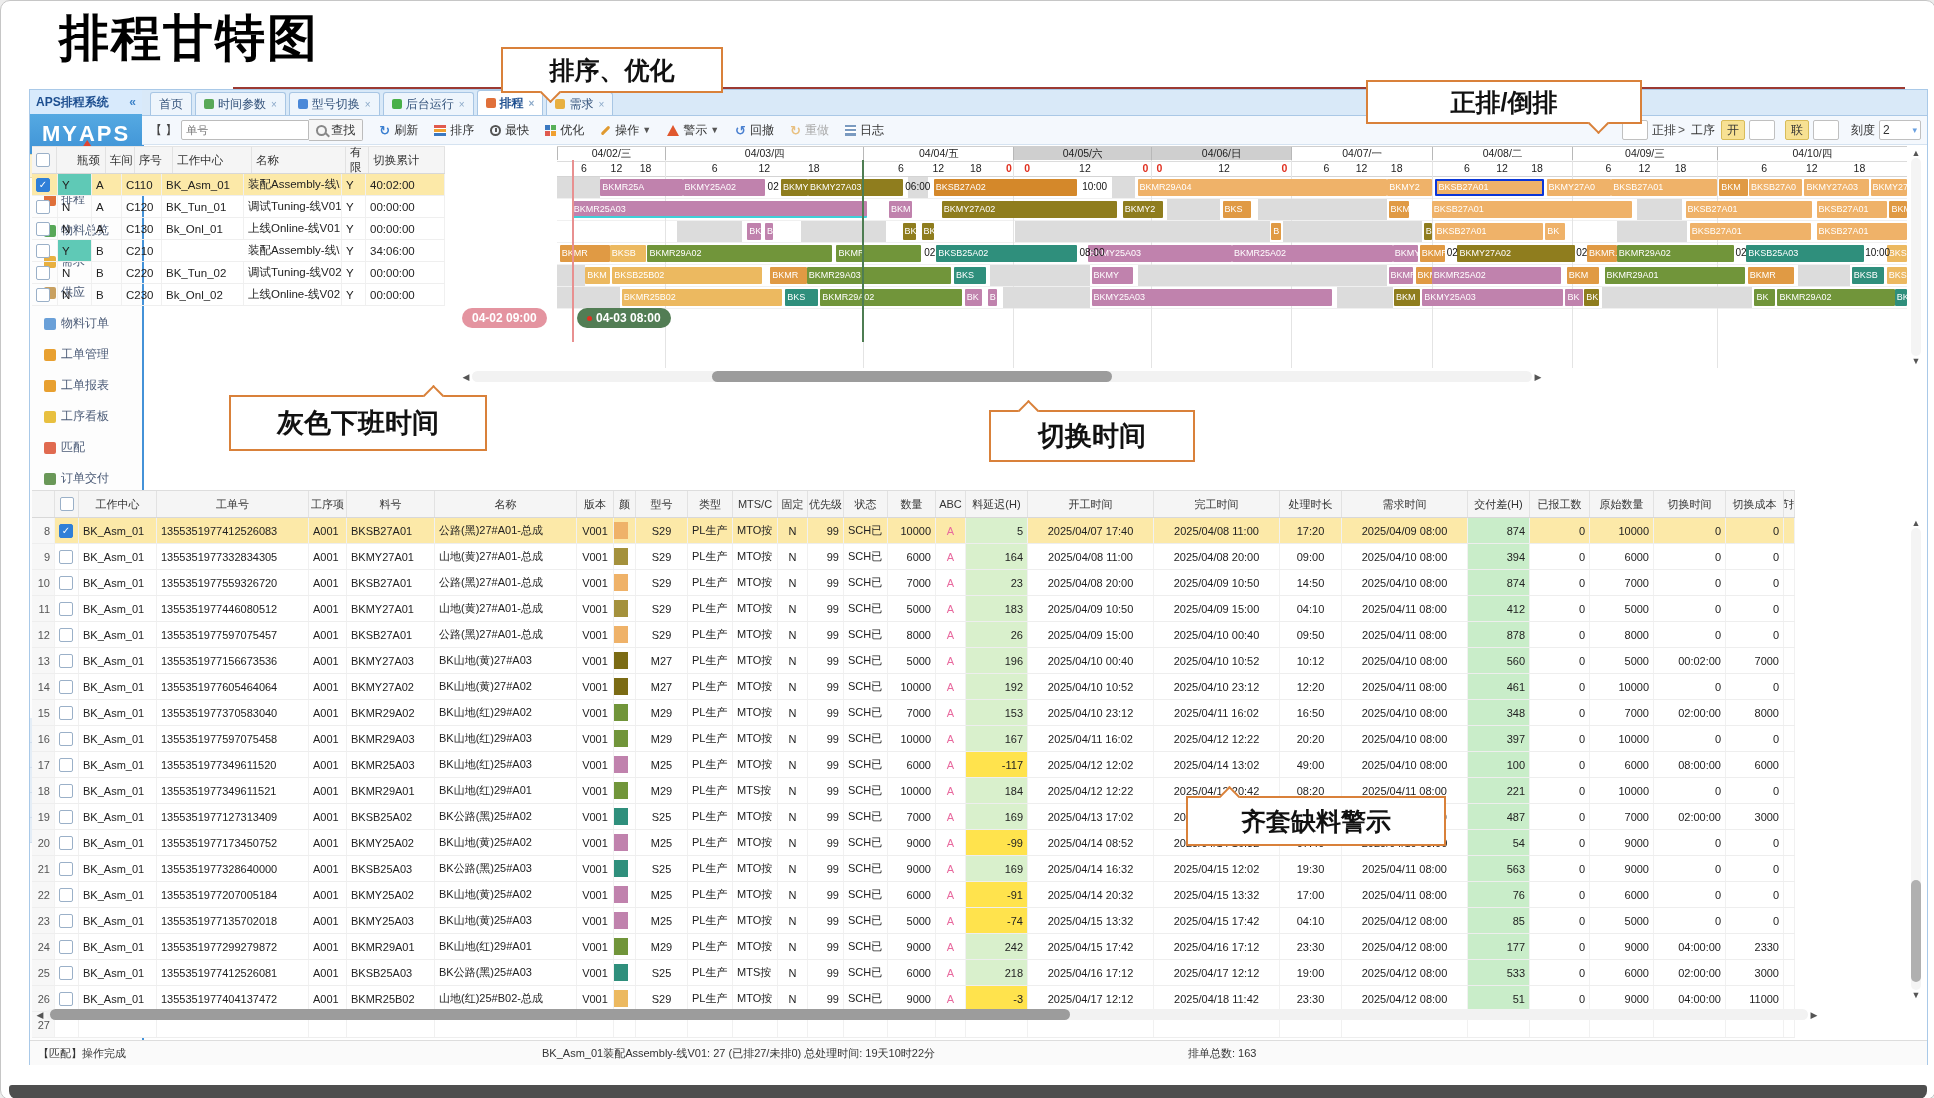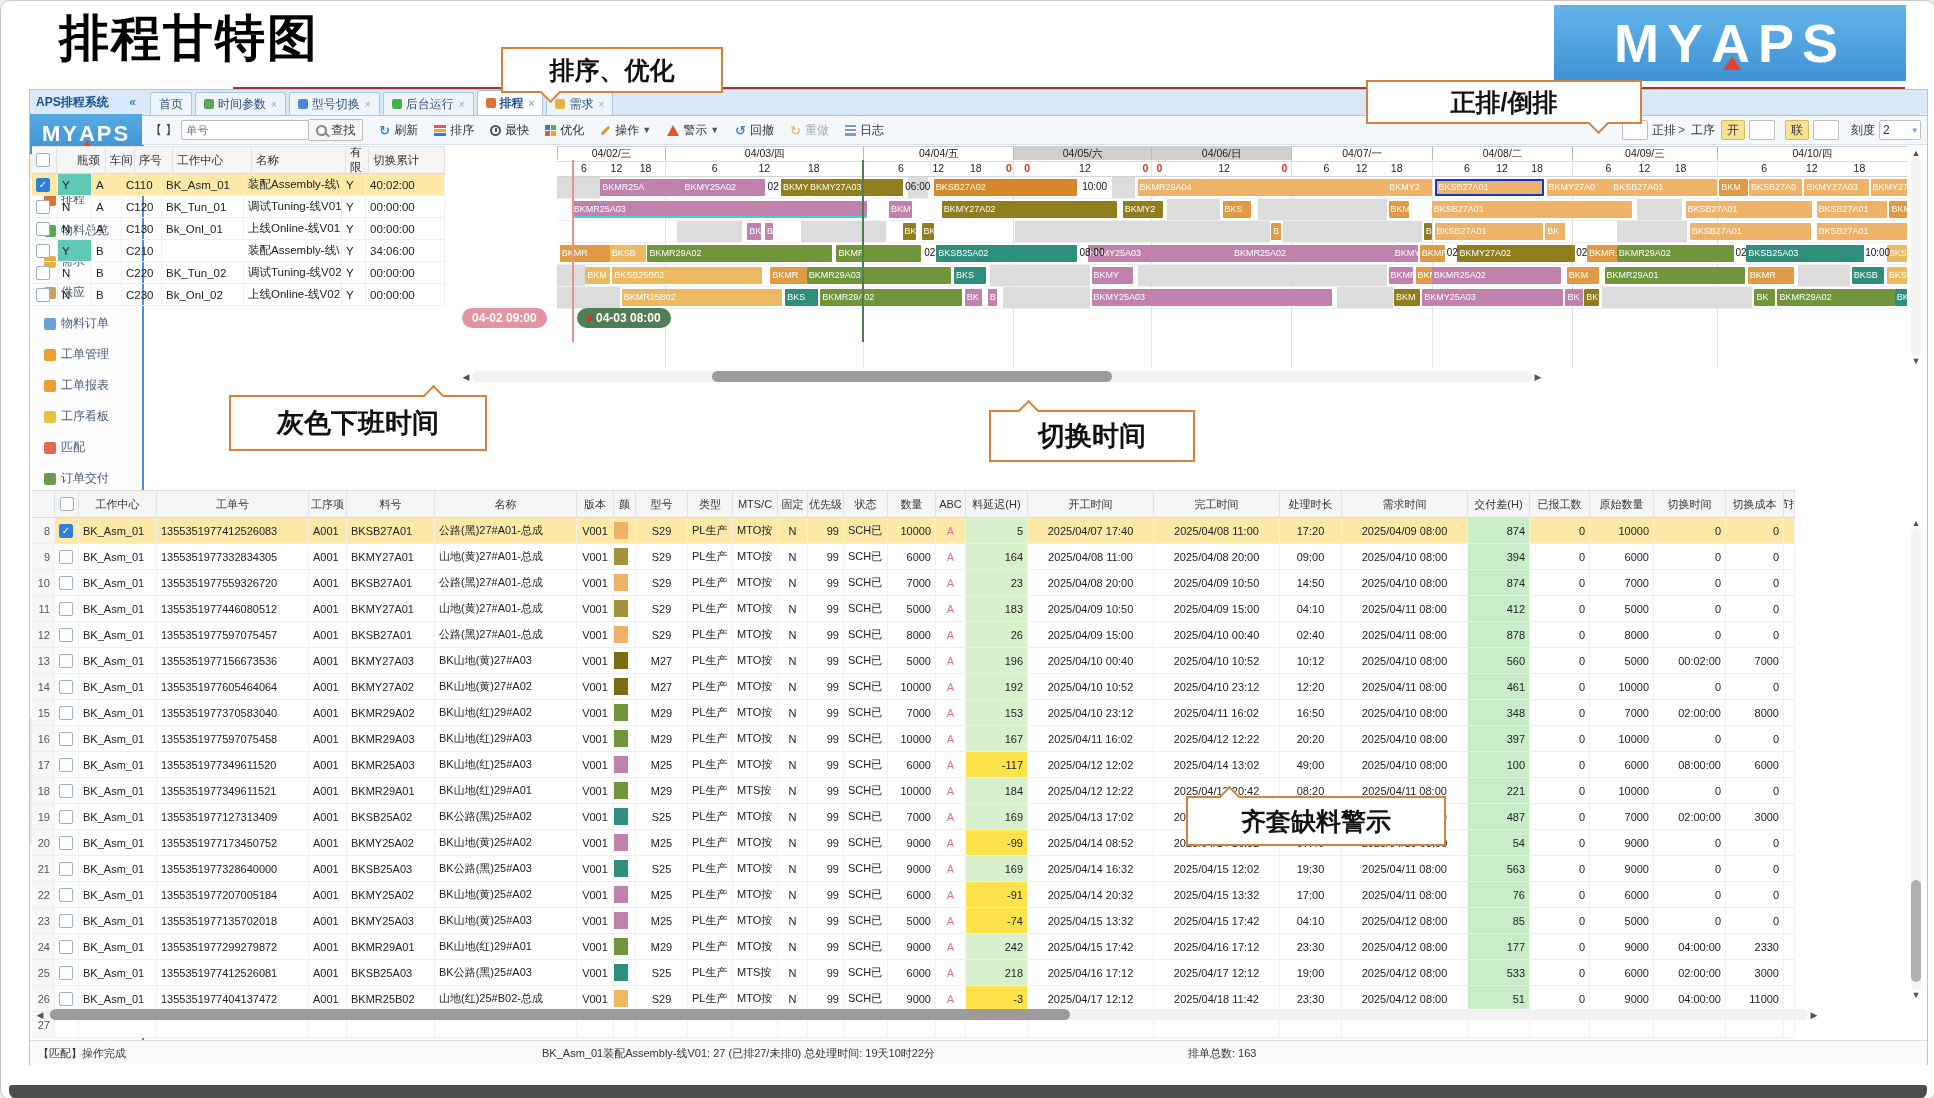--- a/index.html
+++ b/index.html
@@ -138,23 +138,20 @@
   
   #statusbar{position:absolute;left:0;top:950px;width:1897px;height:24px;background:#fafafa;border-top:1px solid #ddd;font-size:11px;color:#333;}
   #statusbar span{position:absolute;top:5px;white-space:nowrap;}
 </style>
 </head>
 <body>
 
 <div id="slide">
   <div id="page-title">排程甘特图</div>
   <div id="title-rule"></div>
-  <div id="brand">
-    <span class="logo-txt"><span>MY</span><span class="logoA"><span>A</span><span class="tri"></span></span><span>PS</span></span>
-  </div>
 
   <div id="app">
 
     <div id="sidebar">
       <div id="sb-head">
         <span>APS排程系统</span>
         <span class="chev">«</span>
       </div>
       <div id="sb-logo">
         <span>MY</span>
@@ -808,21 +805,21 @@
           <div class="c " style="width: 45px; min-width: 45px;">PL生产</div>
           <div class="c " style="width: 45px; min-width: 45px;">MTO按</div>
           <div class="c al-c" style="width: 30px; min-width: 30px;">N</div>
           <div class="c al-r" style="width: 36px; min-width: 36px;">99</div>
           <div class="c " style="width: 44px; min-width: 44px;">SCH已</div>
           <div class="c al-r" style="width: 48px; min-width: 48px;">8000</div>
           <div class="c al-c abc" style="width: 30px; min-width: 30px;">A</div>
           <div class="c al-r bg-green" style="width: 62px; min-width: 62px;">26</div>
           <div class="c al-c" style="width: 126px; min-width: 126px;">2025/04/09 15:00</div>
           <div class="c al-c" style="width: 126px; min-width: 126px;">2025/04/10 00:40</div>
-          <div class="c al-c" style="width: 62px; min-width: 62px;">02:40</div>
+          <div class="c al-c" style="width: 62px; min-width: 62px;">09:50</div>
           <div class="c al-c" style="width: 126px; min-width: 126px;">2025/04/11 08:00</div>
           <div class="c al-r bg-diff" style="width: 62px; min-width: 62px;">878</div>
           <div class="c al-r" style="width: 60px; min-width: 60px;">0</div>
           <div class="c al-r" style="width: 64px; min-width: 64px;">8000</div>
           <div class="c al-r" style="width: 72px; min-width: 72px;">0</div>
           <div class="c al-r" style="width: 58px; min-width: 58px;">0</div>
           <div class="c " style="width: 11px; min-width: 11px;"></div>
         </div>
         <div class="ot-row">
           <div class="c rownum" style="width: 23px; min-width: 23px;">13</div>

